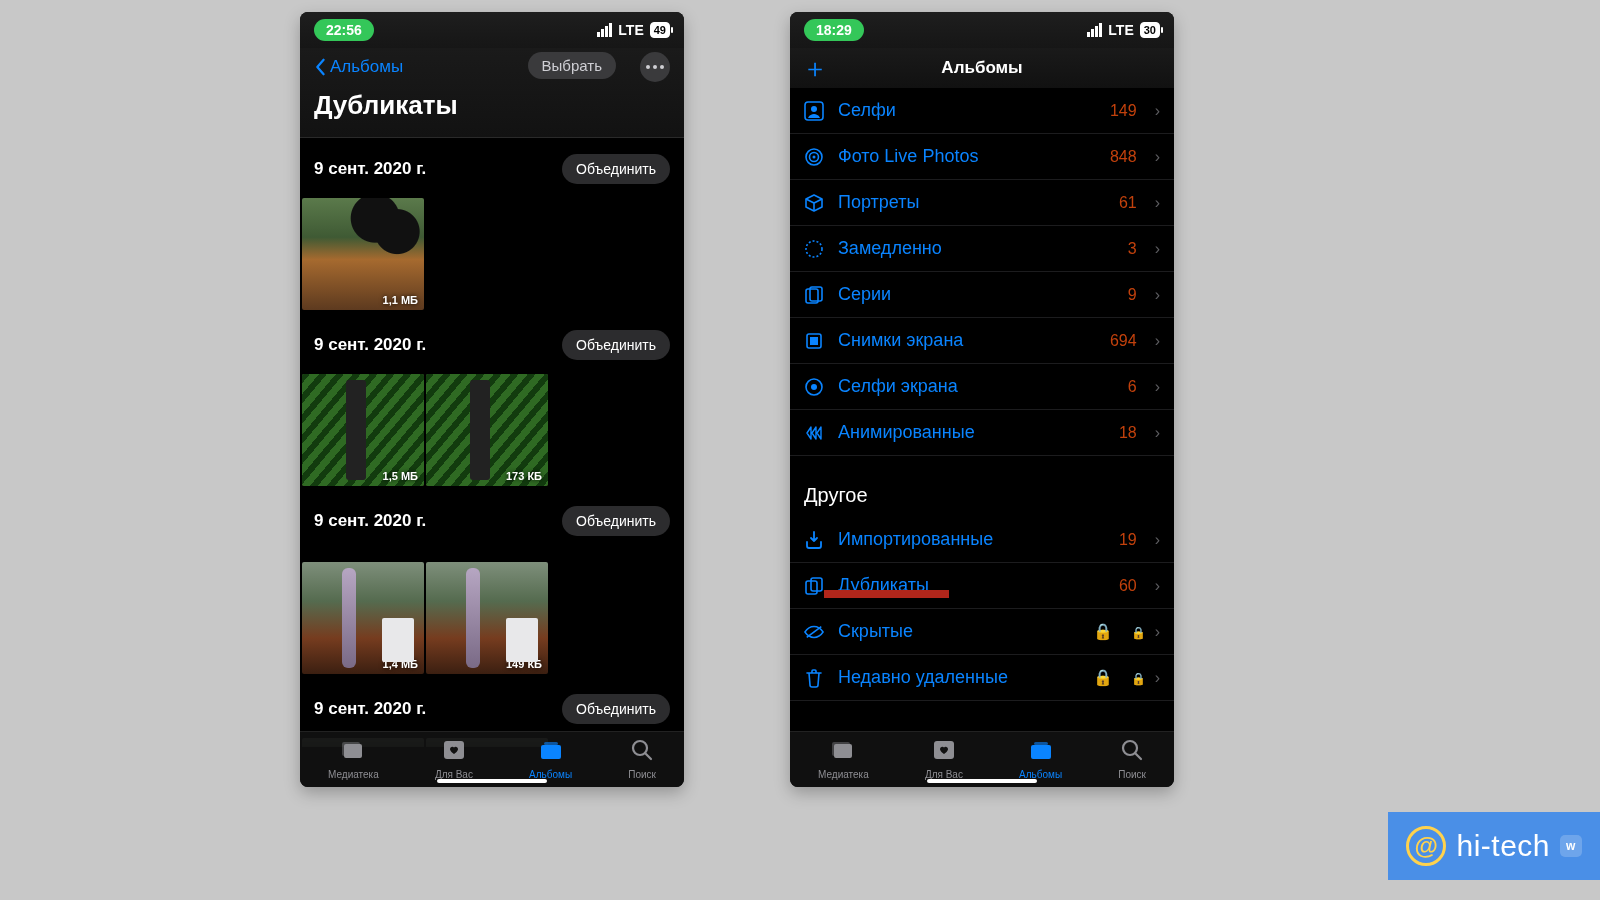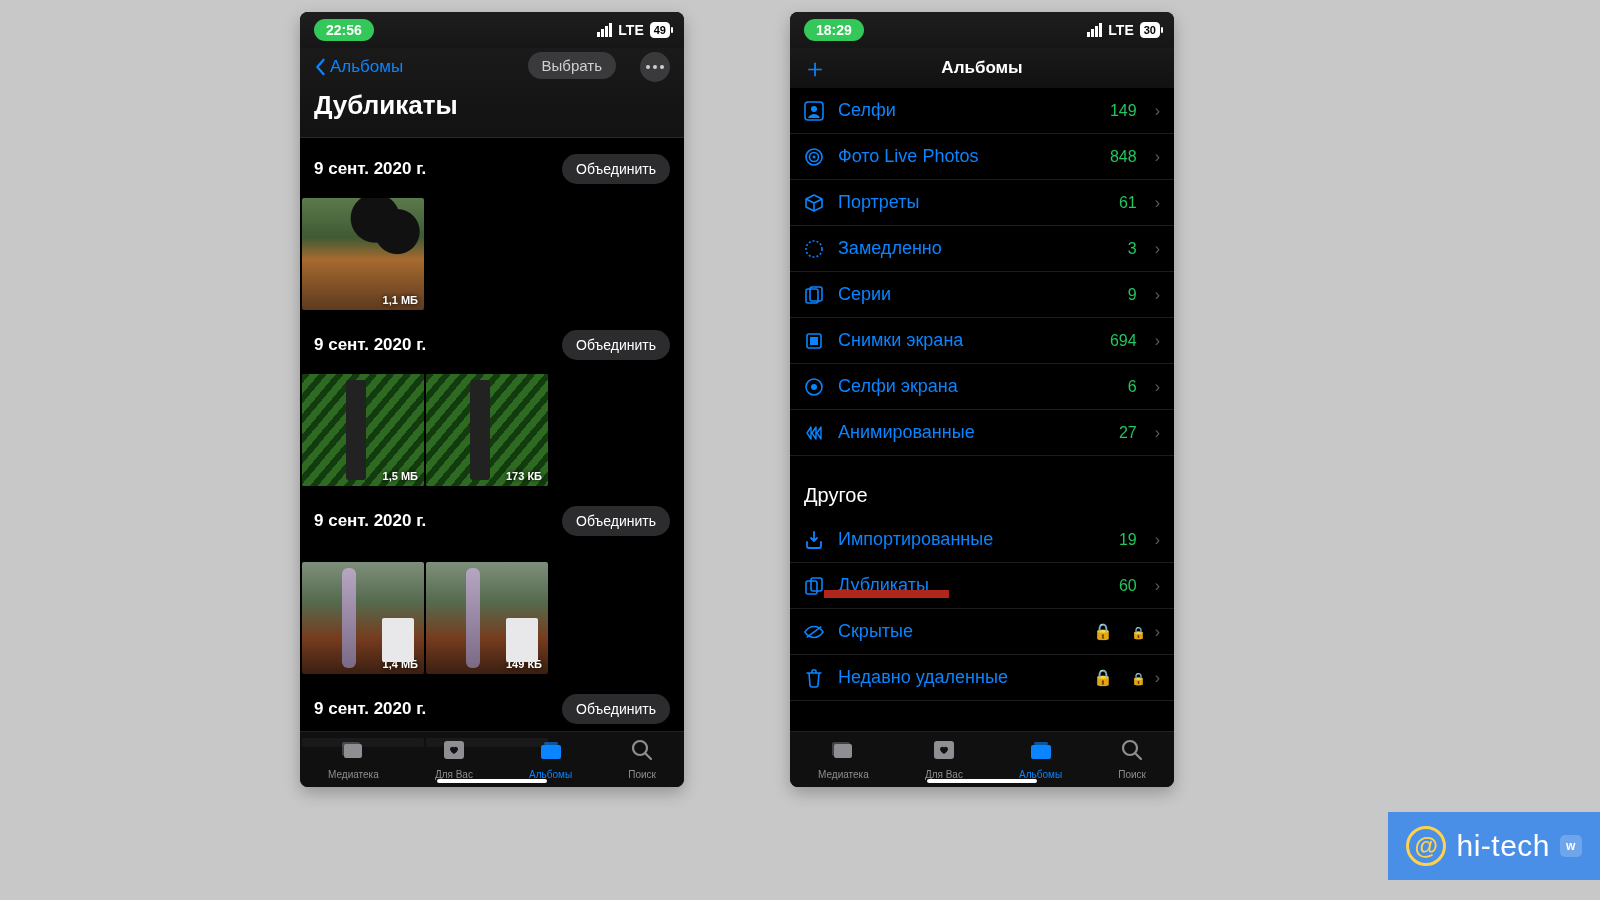--- a/index.html
+++ b/index.html
@@ -87,21 +87,21 @@
 
   
   .navR{height:40px;display:flex;align-items:center;justify-content:center;position:relative;background:linear-gradient(#1a1a1a,#111);}
   .navR .plus{position:absolute;left:12px;color:#0a84ff;font-size:26px;line-height:1;}
   .navR .ttl{font-size:17px;font-weight:600;}
 
   .list{height:calc(100% - 36px - 40px - 56px);overflow:hidden;}
   .row-item{display:flex;align-items:center;gap:14px;padding:12px 14px;border-bottom:1px solid #1c1c1e;}
   .row-item .ic{width:20px;display:flex;justify-content:center;color:#0a84ff;}
   .row-item .lbl{flex:1;color:#0a84ff;font-size:18px;}
-  .row-item .cnt{color:#22c55e;font-size:16px;margin-right:4px;}
+  .row-item .cnt{color:#c2410c;font-size:16px;margin-right:4px;}
   .row-item .chv{color:#5c5c60;}
   .row-item.lock .chv::before{content:"🔒";color:#8e8e93;font-size:12px;margin-right:8px;}
   .section-h{font-size:20px;font-weight:400;padding:28px 14px 10px;}
   .underline-red{position:relative;}
   .underline-red::after{content:"";position:absolute;left:-14px;right:156px;bottom:-2px;height:8px;background:#b0261b;}
 
   
   .watermark{
     position:absolute;right:0;bottom:20px;
     background:#4a8fe7;color:#fff;padding:14px 18px;
@@ -361,21 +361,21 @@
       <span class="chv">›</span>
     </div>
 
     <div class="row-item">
       <span class="ic">
           <svg width="20" height="20" viewBox="0 0 20 20">
             <path d="M3 10 7 4v12zM8 10l4-6v12zM13 10l4-6v12z" fill="none" stroke="#0a84ff" stroke-width="1.4" stroke-linejoin="round"></path>
           </svg>
         </span>
       <span class="lbl">Анимированные</span>
-      <span class="cnt">27</span>
+      <span class="cnt">18</span>
       <span class="chv">›</span>
     </div>
 
     <div class="section-h">Другое</div>
 
     <div class="row-item">
       <span class="ic">
           <svg width="20" height="20" viewBox="0 0 20 20">
             <path d="M10 2v9m0 0 3-3m-3 3-3-3" fill="none" stroke="#0a84ff" stroke-width="1.8" stroke-linecap="round" stroke-linejoin="round"></path>
             <path d="M3 12v4a2 2 0 0 0 2 2h10a2 2 0 0 0 2-2v-4" fill="none" stroke="#0a84ff" stroke-width="1.8" stroke-linecap="round"></path>

